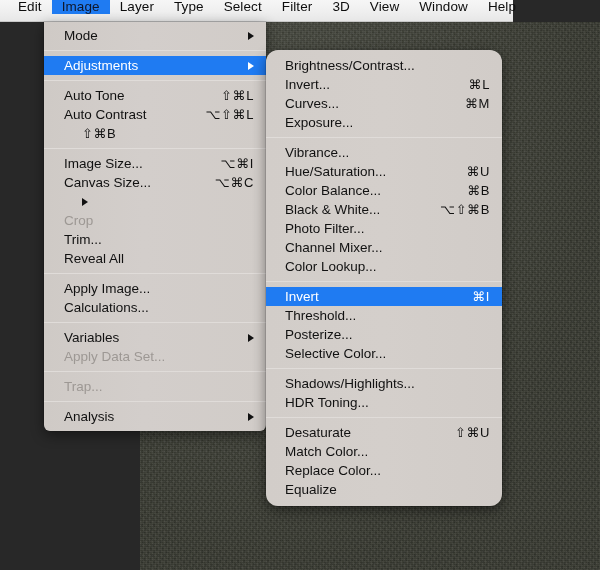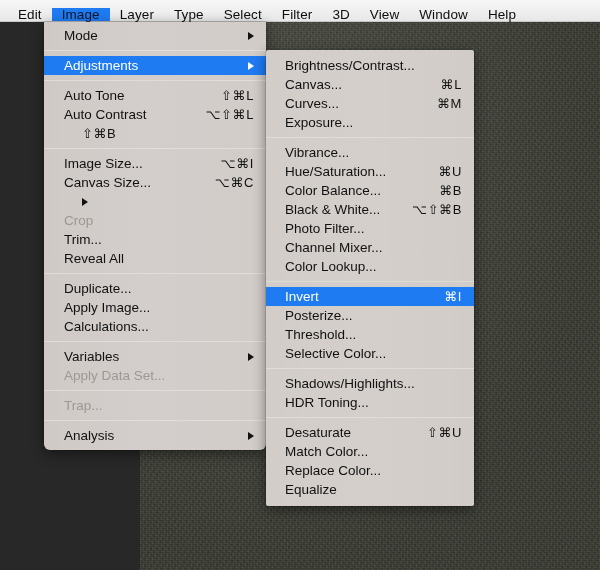--- a/index.html
+++ b/index.html
@@ -38,25 +38,25 @@
     position: absolute;
     left: 0; top: 22px;
     width: 140px; height: 548px;
     background: #282828;
   }
 
   
   .menubar {
     position: absolute;
     left: 0; top: 0;
-    width: 600px; height: 22px;
+    width: 513px; height: 22px;
     background: linear-gradient(to bottom, #f6f6f6 0%, #efefef 55%, #e7e7e7 100%);
     border-bottom: 1px solid #c8c8c8;
     display: flex;
-    align-items: flex-end;
+    align-items: flex-start;
     padding-left: 8px;
     z-index: 40;
   }
   .menubar-item {
     display: flex;
     align-items: center;
     padding: 0 10px;
     font-size: 13.5px;
     color: #0d0d0d;
     line-height: 1;
@@ -79,22 +79,22 @@
   }
   #image-menu {
     left: 44px;
     top: 22px;
     width: 222px;
     background: linear-gradient(to right, #cfcac6 0%, #d3cecb 45%, #d1ccc8 100%);
   }
   #adjustments-submenu {
     left: 266px;
     top: 50px;
-    width: 208px;
-    border-radius: 2px;
+    width: 236px;
+    border-radius: 12px;
     padding: 6px 0 7px 0;
     background: linear-gradient(to right, #d2cdc9 0%, #d4cfcb 50%, #d1ccc8 100%);
   }
 
   .menu-row {
     position: relative;
     display: flex;
     align-items: center;
     height: 19px;
     padding: 0 12px 0 20px;
@@ -194,23 +194,20 @@
         <span class="row-label">Crop</span>
       </div>
       <div class="menu-row">
         <span class="row-label">Trim...</span>
       </div>
       <div class="menu-row">
         <span class="row-label">Reveal All</span>
       </div>
       <div class="separator"></div>
       <div class="menu-row">
-        <span class="row-label">Duplicate...</span>
-      </div>
-      <div class="menu-row">
         <span class="row-label">Apply Image...</span>
       </div>
       <div class="menu-row">
         <span class="row-label">Calculations...</span>
       </div>
       <div class="separator"></div>
       <div class="menu-row">
         <span class="row-label">Variables</span>
         <span class="row-arrow"></span>
       </div>
@@ -226,21 +223,21 @@
         <span class="row-label">Analysis</span>
         <span class="row-arrow"></span>
       </div>
     </div>
 
   <div class="menu" id="adjustments-submenu">
       <div class="menu-row">
         <span class="row-label">Brightness/Contrast...</span>
       </div>
       <div class="menu-row">
-        <span class="row-label">Canvas...</span>
+        <span class="row-label">Invert...</span>
         <span class="row-shortcut">⌘L</span>
       </div>
       <div class="menu-row">
         <span class="row-label">Curves...</span>
         <span class="row-shortcut">⌘M</span>
       </div>
       <div class="menu-row">
         <span class="row-label">Exposure...</span>
       </div>
       <div class="separator"></div>
@@ -267,24 +264,24 @@
       </div>
       <div class="menu-row">
         <span class="row-label">Color Lookup...</span>
       </div>
       <div class="separator"></div>
       <div class="menu-row selected">
         <span class="row-label">Invert</span>
         <span class="row-shortcut">⌘I</span>
       </div>
       <div class="menu-row">
+        <span class="row-label">Threshold...</span>
+      </div>
+      <div class="menu-row">
         <span class="row-label">Posterize...</span>
-      </div>
-      <div class="menu-row">
-        <span class="row-label">Threshold...</span>
       </div>
       <div class="menu-row">
         <span class="row-label">Selective Color...</span>
       </div>
       <div class="separator"></div>
       <div class="menu-row">
         <span class="row-label">Shadows/Highlights...</span>
       </div>
       <div class="menu-row">
         <span class="row-label">HDR Toning...</span>

